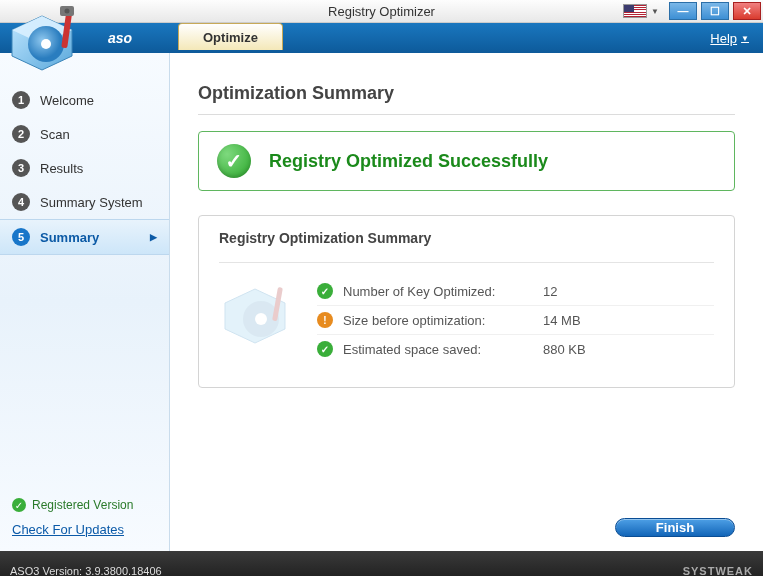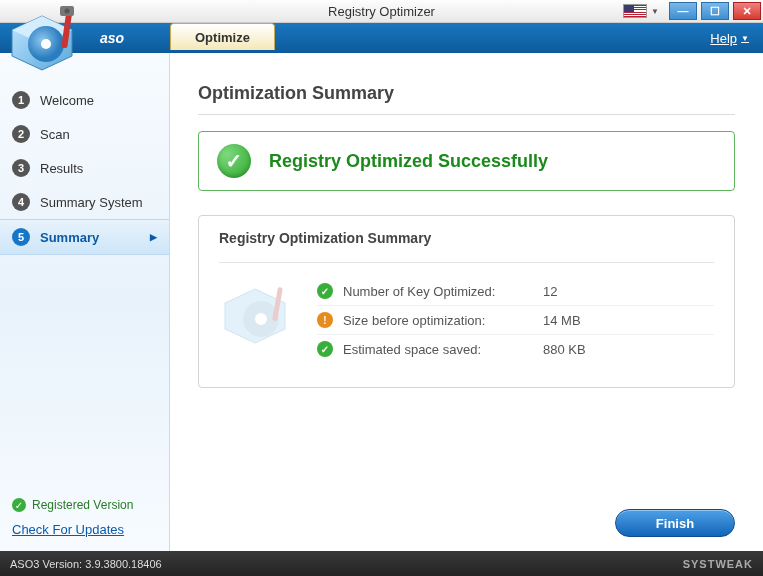--- a/index.html
+++ b/index.html
@@ -10,21 +10,21 @@
 .titlebar .right { margin-left: auto; display: flex; align-items: center; gap: 4px; padding-right: 2px; }
 .flag { width: 24px; height: 14px; background: linear-gradient(#b22234 0 7.7%, #fff 7.7% 15.4%, #b22234 15.4% 23.1%, #fff 23.1% 30.8%, #b22234 30.8% 38.5%, #fff 38.5% 46.2%, #b22234 46.2% 53.8%, #fff 53.8% 61.5%, #b22234 61.5% 69.2%, #fff 69.2% 76.9%, #b22234 76.9% 84.6%, #fff 84.6% 92.3%, #b22234 92.3% 100%); position: relative; border: 1px solid #999; }
 .flag::before { content:""; position:absolute; left:0; top:0; width:10px; height:7px; background:#3c3b6e; }
 .flag-dd { font-size: 8px; color: #555; margin-right: 6px; }
 .winbtn { width: 28px; height: 18px; display: flex; align-items: center; justify-content: center; color: #fff; font-size: 11px; font-weight: bold; }
 .winbtn.min { background: linear-gradient(#7ab7e8,#3d8fd4); border:1px solid #2b6fa8; }
 .winbtn.max { background: linear-gradient(#7ab7e8,#3d8fd4); border:1px solid #2b6fa8; }
 .winbtn.close { background: linear-gradient(#f08080,#d93b2e); border:1px solid #a82020; }
 
 .menubar { height: 30px; background: linear-gradient(#1a77bf,#0d5a9a); display: flex; align-items: stretch; position: relative; }
-.brand { width: 170px; display:flex; align-items:center; padding-left: 100px; color:#fff; font-style: italic; font-weight: bold; font-size: 14px; }
+.brand { width: 170px; display:flex; align-items:center; padding-left: 100px; color:#fff; font-style: italic; font-weight: bold; font-size: 14px; margin-left: 8px; }
 .tabs { display: flex; align-items: flex-end; flex-direction: column; }
 .tab { padding: 6px 24px 5px; font-size: 13px; color: #fff; cursor: pointer; border-top-left-radius: 4px; border-top-right-radius: 4px; margin-right: 6px; }
 .tab.active { background: linear-gradient(#fff,#f4e8b8); color: #333; border: 1px solid #c7a957; border-bottom: none; font-weight: 600; }
 .help { margin-left: auto; color: #fff; font-size: 13px; padding: 0 14px; display: flex; align-items: center; text-decoration: underline; }
 .help-dd { font-size: 8px; margin-left: 4px; }
 
 .logo { position: absolute; left: 6px; top: 4px; width: 88px; height: 72px; z-index: 10; }
 
 .body { display: flex; height: 498px; background: #fff; }
 
@@ -56,23 +56,23 @@
 .rows { flex: 1; }
 .row { display: flex; align-items: center; padding: 6px 0; border-bottom: 1px solid #f0f0f0; font-size: 13px; color: #555; }
 .row:last-child { border-bottom: none; }
 .row-icon { width: 16px; height: 16px; border-radius: 50%; display:flex; align-items:center; justify-content:center; color:#fff; font-size:10px; font-weight:bold; margin-right: 10px; flex-shrink:0; }
 .ri-green { background: #3aae3a; }
 .ri-orange { background: #e78b1f; }
 .row-label { flex: 0 0 200px; }
 .row-val { flex: 0 0 80px; color: #555; }
 
 .footer-btn-area { position: absolute; right: 28px; bottom: 14px; }
-.finish-btn { width: 120px; height: 28px; border-radius: 14px; border: 1px solid #0a4d94; background: linear-gradient(#4ea0e6,#1265b8); color: #fff; font-size: 13px; font-weight: bold; cursor: pointer; box-shadow: inset 0 1px 0 rgba(255,255,255,.4); }
-
-.statusbar { height: 26px; background: linear-gradient(#3a3a3a,#222); color: #ddd; font-size: 11px; display: flex; align-items: center; padding: 0 10px; }
+.finish-btn { width: 120px; height: 19px; border-radius: 14px; border: 1px solid #0a4d94; background: linear-gradient(#4ea0e6,#1265b8); color: #fff; font-size: 13px; font-weight: bold; cursor: pointer; box-shadow: inset 0 1px 0 rgba(255,255,255,.4); }
+
+.statusbar { height: 26px; background: linear-gradient(#3a3a3a,#222); color: #ddd; font-size: 11px; display: flex; align-items: flex-end; padding: 0 10px; }
 .statusbar .brandr { margin-left: auto; font-family: Arial; letter-spacing: 1px; font-weight: bold; color: #aaa; font-size: 11px; }
 
 svg { display: block; }
 </style>
 </head>
 <body>
 
 <div class="titlebar">
   <span class="title">Registry Optimizer</span>
   <div class="right">

